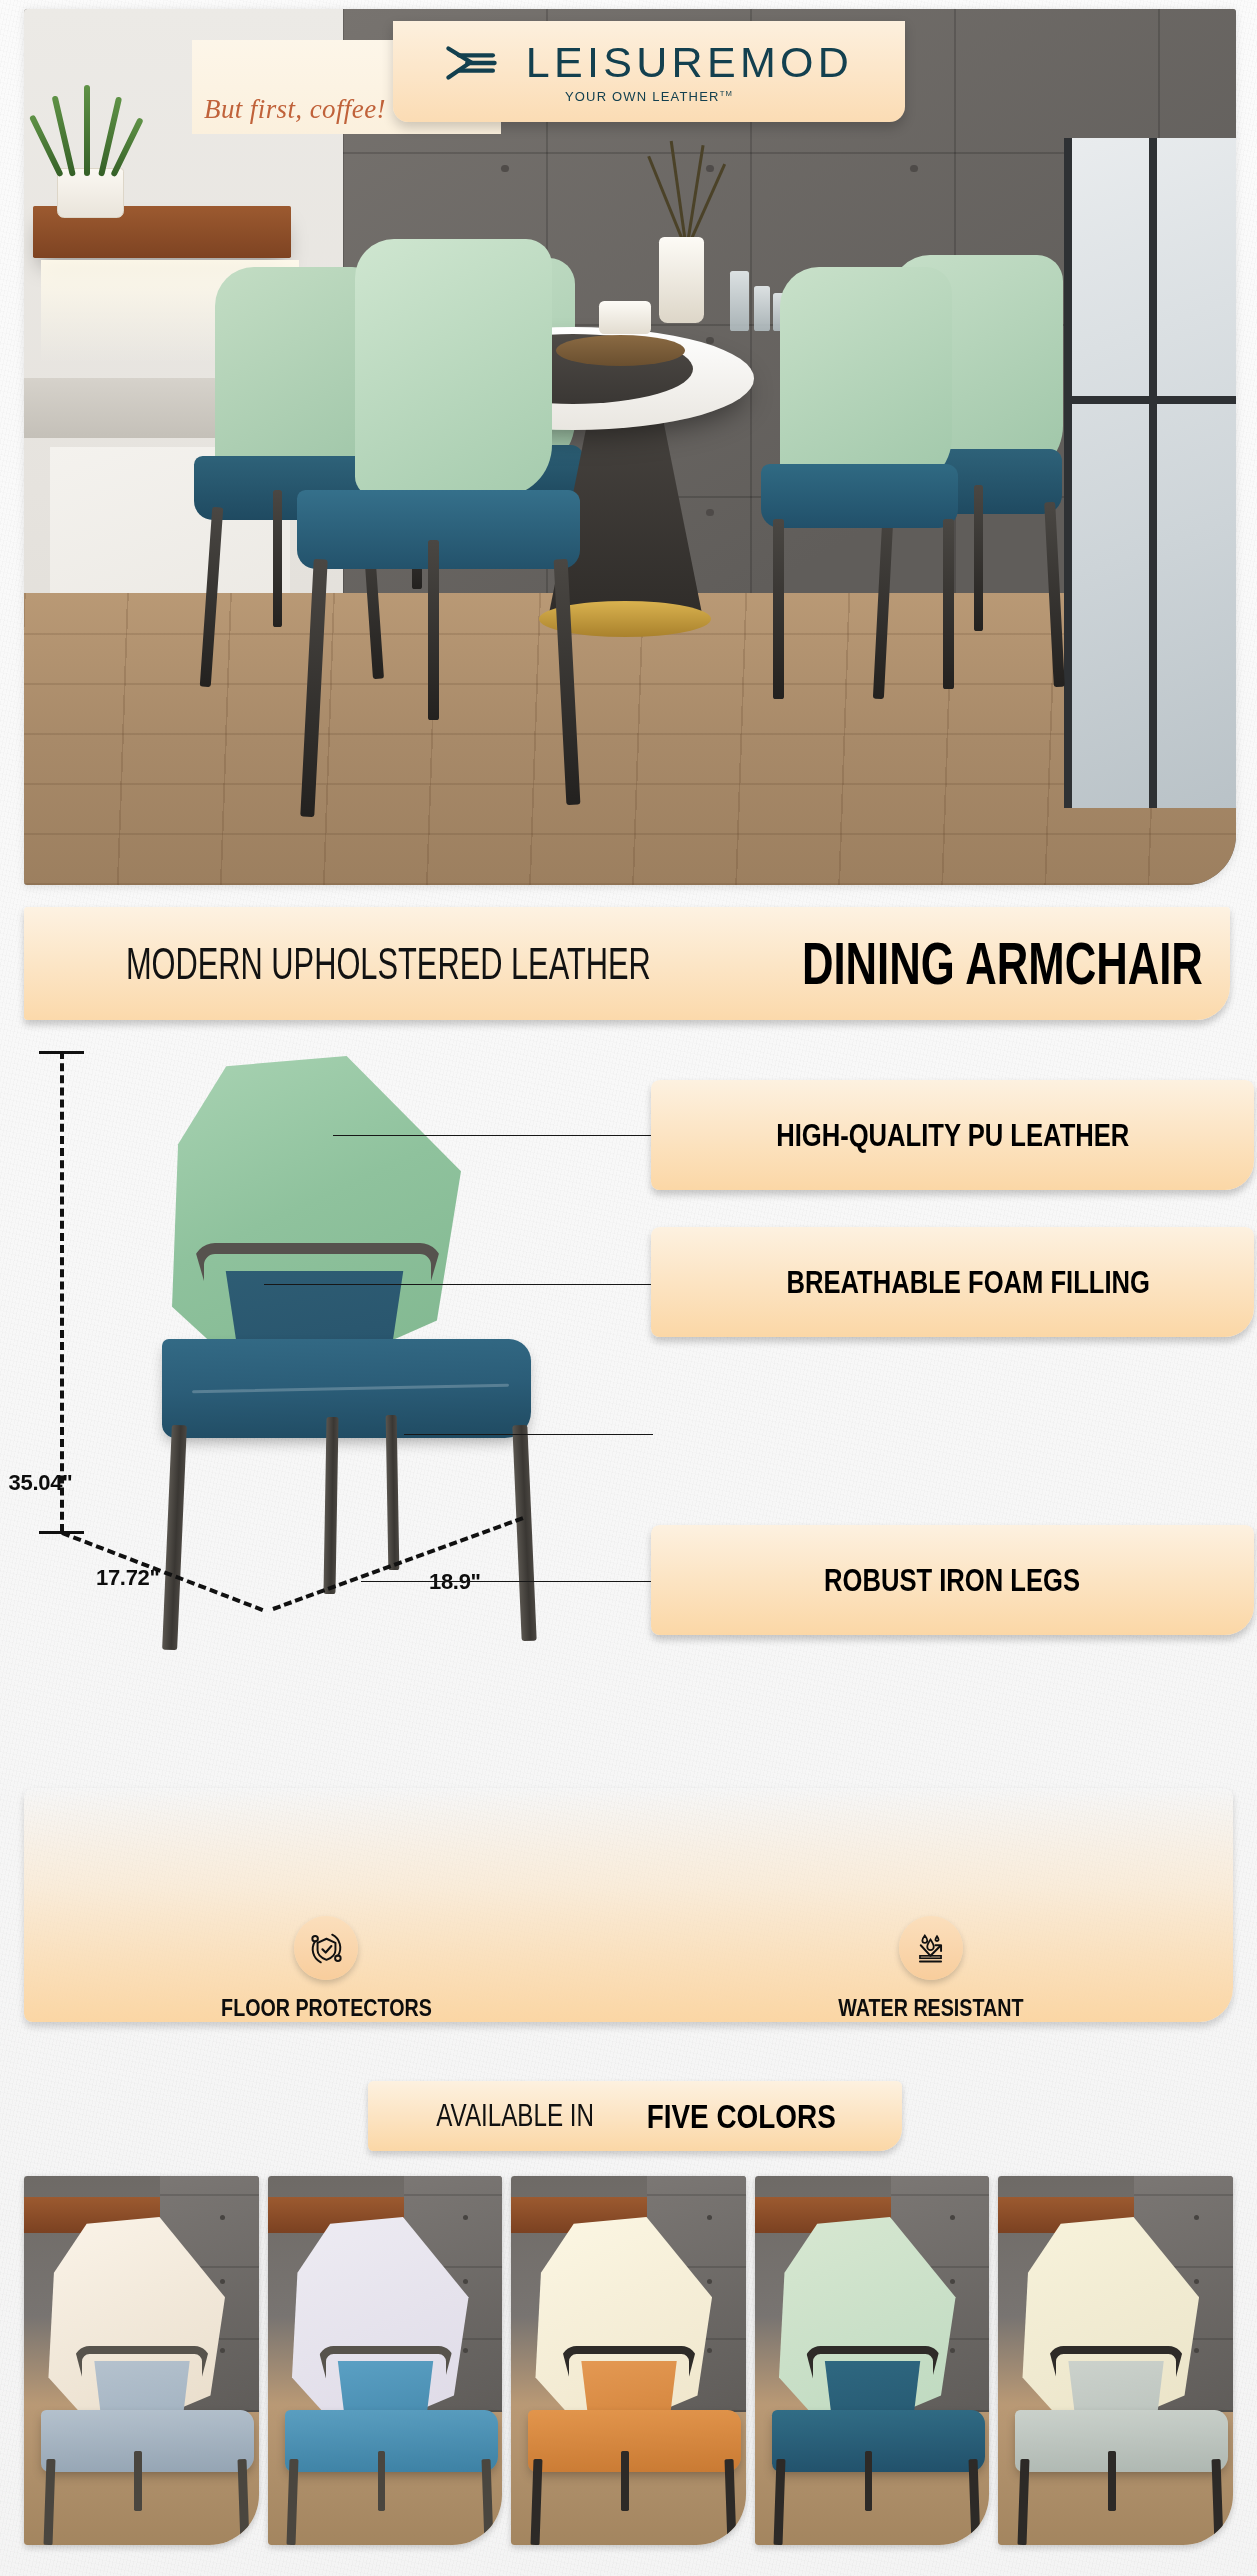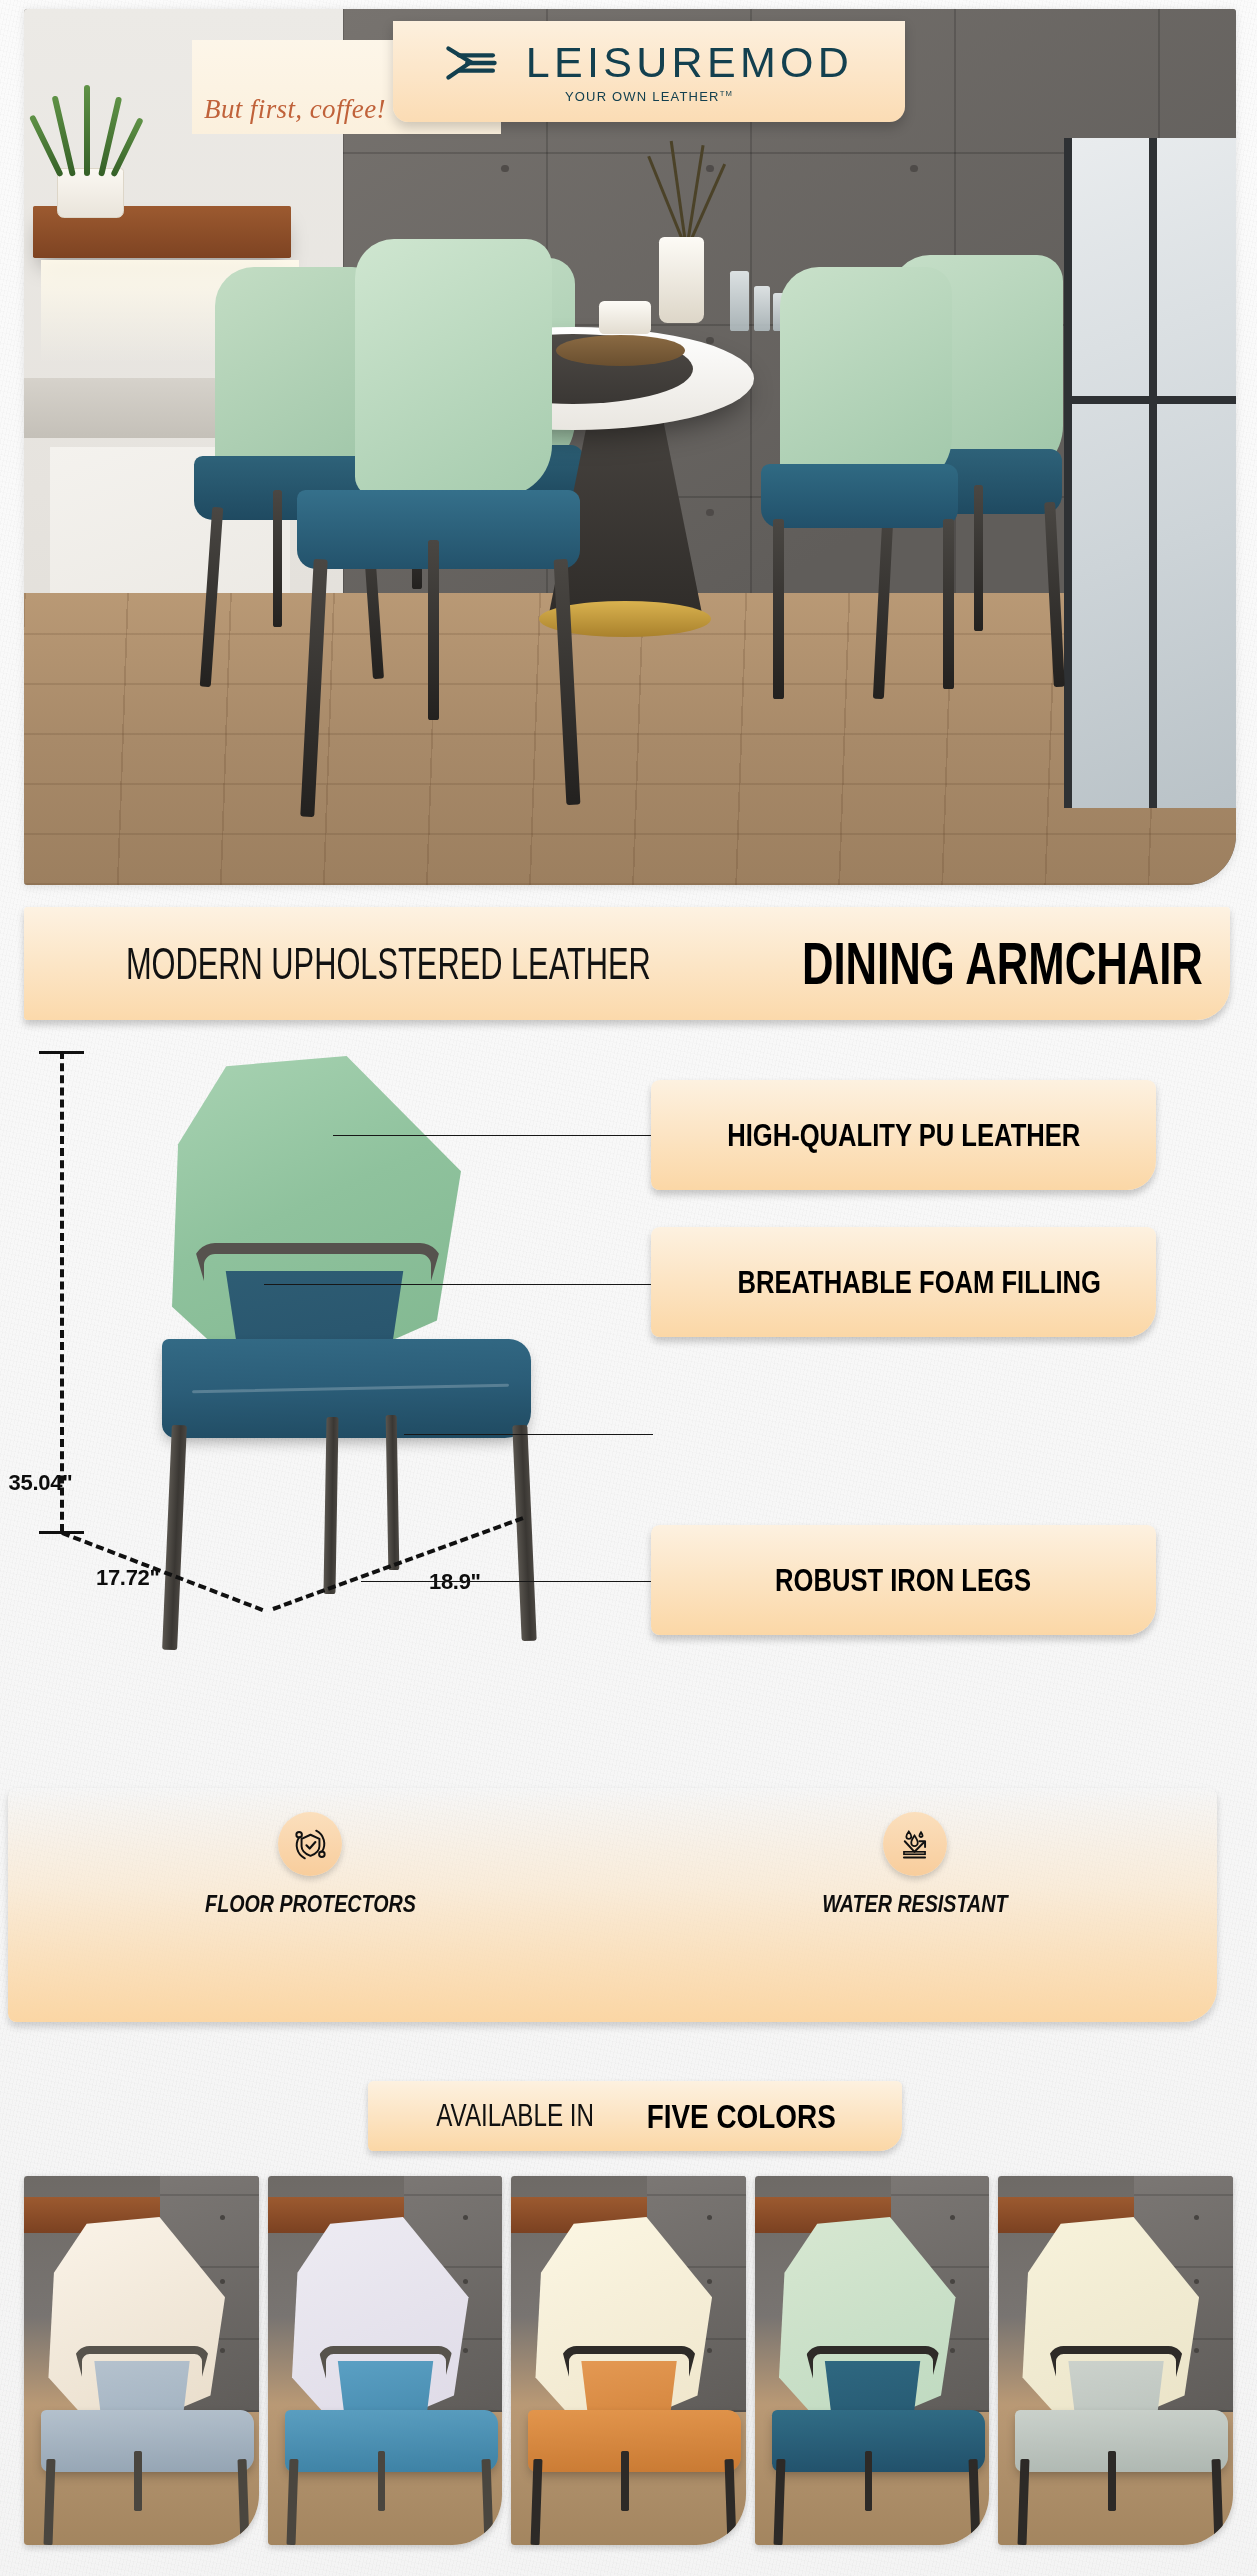--- a/index.html
+++ b/index.html
@@ -153,41 +153,41 @@
     border-top:4.3px dashed #111;transform-origin:left center;transform:rotate(21deg);}
   .dim-h-right{position:absolute;left:273px;top:577px;width:266px;height:0;
     border-top:4.3px dashed #111;transform-origin:left center;transform:rotate(-20deg);}
   .dim-label{position:absolute;font-size:22px;font-weight:700;color:#0d0d0d;
     letter-spacing:-0.3px;white-space:nowrap;}
   #dim-height{left:8.6px;top:440px;}
   #dim-depth{left:96px;top:535px;}
   #dim-width{left:429px;top:539px;}
   
   .pill{
-    position:absolute;left:651px;width:505px;height:110px;
+    position:absolute;left:651px;width:603px;height:110px;
     background:linear-gradient(180deg,#fdf1e0 0%,#fbd7a6 100%);
     border-radius:8.6px 8.6px 29px 8.6px;
     display:flex;align-items:center;justify-content:center;
     box-shadow:0 4.3px 7.7px rgba(0,0,0,.20);
   }
   .pill span{font-size:32px;font-weight:700;color:#000;letter-spacing:0;
     transform:scaleX(.80);transform-origin:center;white-space:nowrap;}
   #pill-0{top:50px;} #pill-1{top:197px;padding-left:31px;} #pill-2{top:347px;} #pill-3{top:495px;}
   .leader{position:absolute;height:0;border-top:1.7px solid #171717;}
   #lead-0{left:333px;top:105px;width:319px;}
   #lead-1{left:264px;top:254px;width:388px;}
   #lead-2{left:404px;top:404px;width:249px;}
   #lead-3{left:361px;top:551px;width:292px;}
   
   #benefits{
-    position:absolute;left:8px;top:1788px;width:1209px;height:234px;
+    position:absolute;left:24px;top:1788px;width:1209px;height:234px;
     background:linear-gradient(180deg,rgba(253,244,233,0) 0%,rgba(252,228,195,.55) 42%,#fbd6a4 100%);
     border-radius:8.6px 8.6px 34px 8.6px;
     box-shadow:0 4.3px 7.7px rgba(0,0,0,.16);
-    display:flex;align-items:flex-start;justify-content:space-around;padding-top:24px;font-style:italic;
+    display:flex;align-items:flex-end;justify-content:space-around;padding-top:24px;
   }
   .benefit{width:258px;display:flex;flex-direction:column;align-items:center;gap:13.7px;}
   .bicon{width:64px;height:64px;border-radius:50%;
     background:linear-gradient(180deg,#fbdfbd,#f8cd9c);
     display:flex;align-items:center;justify-content:center;
     box-shadow:0 3.4px 6px rgba(0,0,0,.18);}
   .blabel{font-size:24px;font-weight:700;color:#0d0d0d;transform:scaleX(.82);
     white-space:nowrap;}
   
   #colors-banner{

